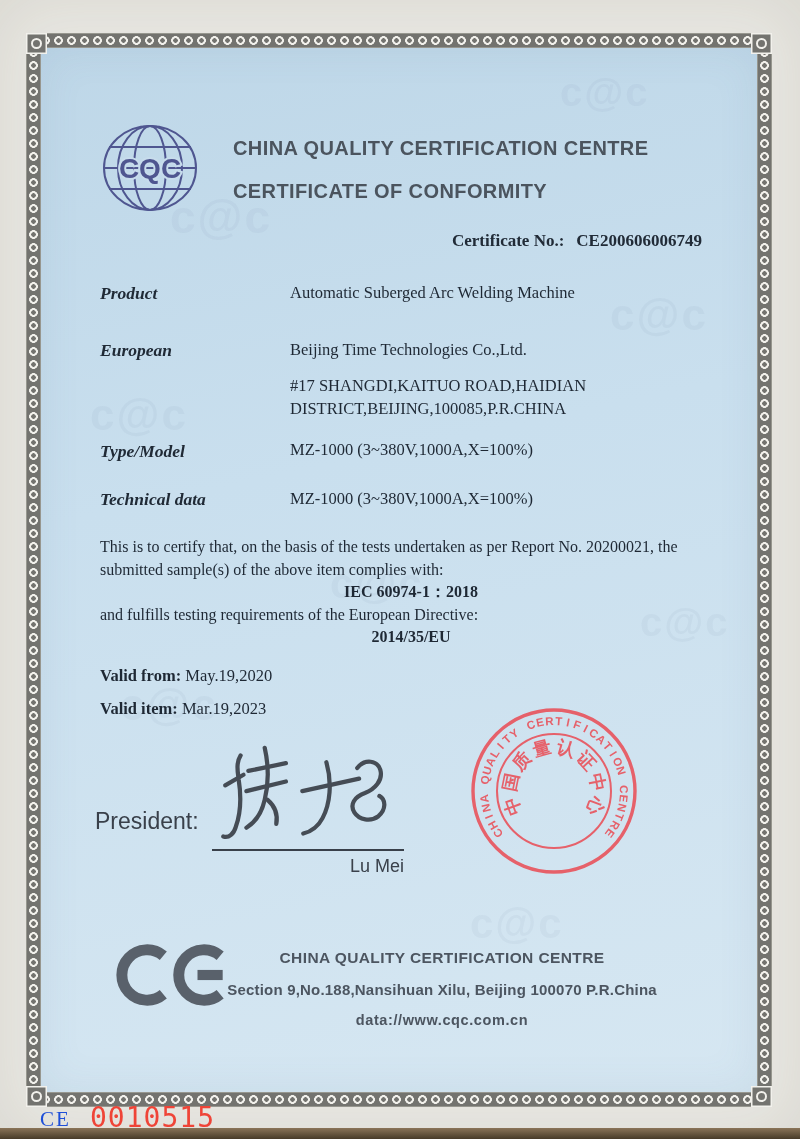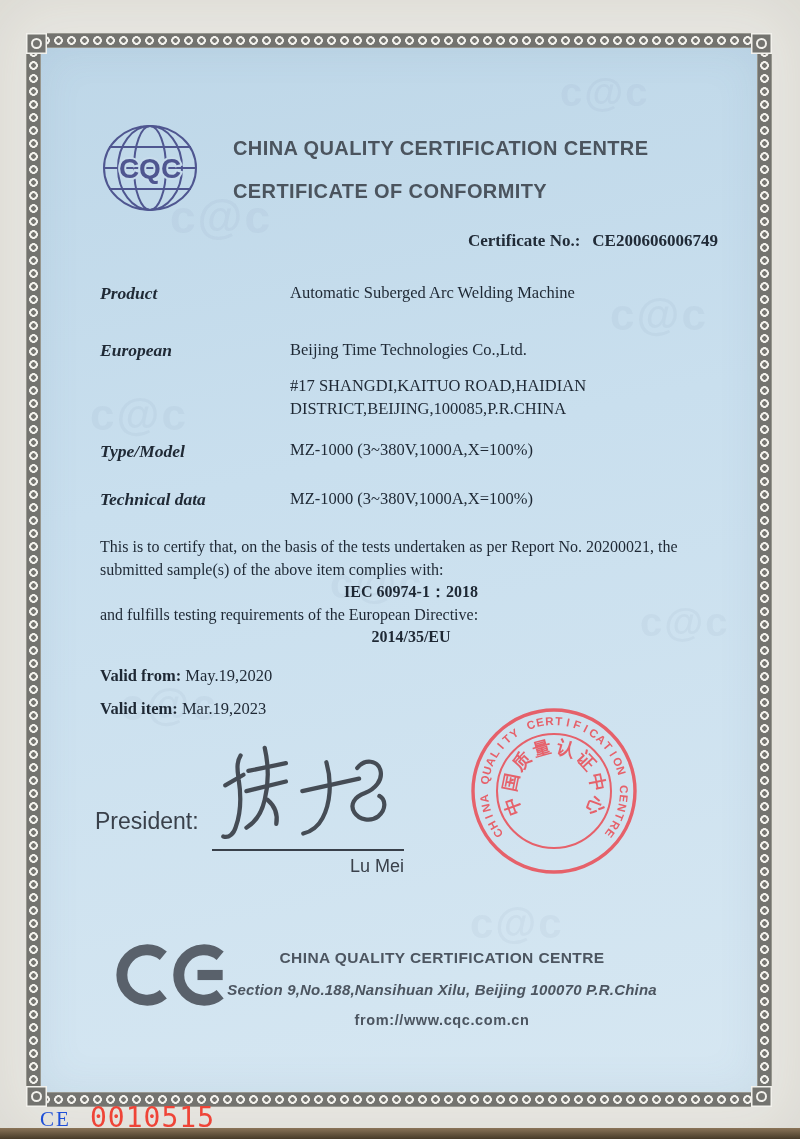--- a/index.html
+++ b/index.html
@@ -97,21 +97,21 @@
       <line x1="10" y1="28" x2="92" y2="28"></line>
       <line x1="5" y1="49" x2="97" y2="49"></line>
       <line x1="10" y1="70" x2="92" y2="70"></line>
     </g>
     <text x="51" y="59" text-anchor="middle" font-family="Liberation Sans, sans-serif" font-weight="bold" font-size="28" fill="#4f5690" stroke="#c7dcec" stroke-width="4" paint-order="stroke">CQC</text>
   </svg>
 
   <div class="abs title" style="left:233px;top:137px;">CHINA QUALITY CERTIFICATION CENTRE</div>
   <div class="abs title" style="left:233px;top:180px;">CERTIFICATE OF CONFORMITY</div>
 
-  <div class="abs certno" style="left:468px;top:231px;">
+  <div class="abs certno" style="left:452px;top:231px;">
     <span>Certificate No.:</span><span class="gap"></span><span>CE200606006749</span>
   </div>
 
   <div class="abs flabel" style="left:100px;top:283px;">Product</div>
   <div class="abs fvalue" style="left:290px;top:283px;">Automatic Suberged Arc Welding Machine</div>
 
   <div class="abs flabel" style="left:100px;top:340px;">European</div>
   <div class="abs fvalue" style="left:290px;top:340px;">Beijing Time Technologies Co.,Ltd.</div>
   <div class="abs fvalue" style="left:290px;top:376px;">#17 SHANGDI,KAITUO ROAD,HAIDIAN</div>
   <div class="abs fvalue" style="left:290px;top:399px;">DISTRICT,BEIJING,100085,P.R.CHINA</div>
@@ -208,20 +208,20 @@
   </svg>
 
   <svg class="abs" style="left:113px;top:938px;" width="130" height="74" viewBox="0 0 160 90">
     <g stroke="#59616b" fill="none">
       <path d="M61.9,21.3 A31,31 0 1 0 61.9,68.7" stroke-width="13.5"></path>
       <path d="M131.9,21.3 A31,31 0 1 0 131.9,68.7" stroke-width="13.5"></path>
       <line x1="104" y1="45" x2="135" y2="45" stroke-width="12.5"></line>
     </g>
   </svg>
   <div class="abs footer-org" style="left:202px;top:949px;width:480px;">CHINA QUALITY CERTIFICATION CENTRE</div>
-  <div class="abs footer-addr" style="left:202px;top:981px;width:480px;font-style:italic;">Section 9,No.188,Nansihuan Xilu, Beijing 100070 P.R.China</div>
-  <div class="abs footer-url" style="left:202px;top:1012px;width:480px;">from://www.cqc.com.cn</div>
+  <div class="abs footer-addr" style="left:202px;top:981px;width:480px;">Section 9,No.188,Nansihuan Xilu, Beijing 100070 P.R.China</div>
+  <div class="abs footer-url" style="left:202px;top:1012px;width:480px;">data://www.cqc.com.cn</div>
 
   <div class="abs serial-prefix" style="left:40px;top:1107px;">CE</div>
   <div class="abs serial-number" style="left:90px;top:1101px;">0010515</div>
 
   <div class="table-edge"></div>
 </div>
 
 </body></html>

